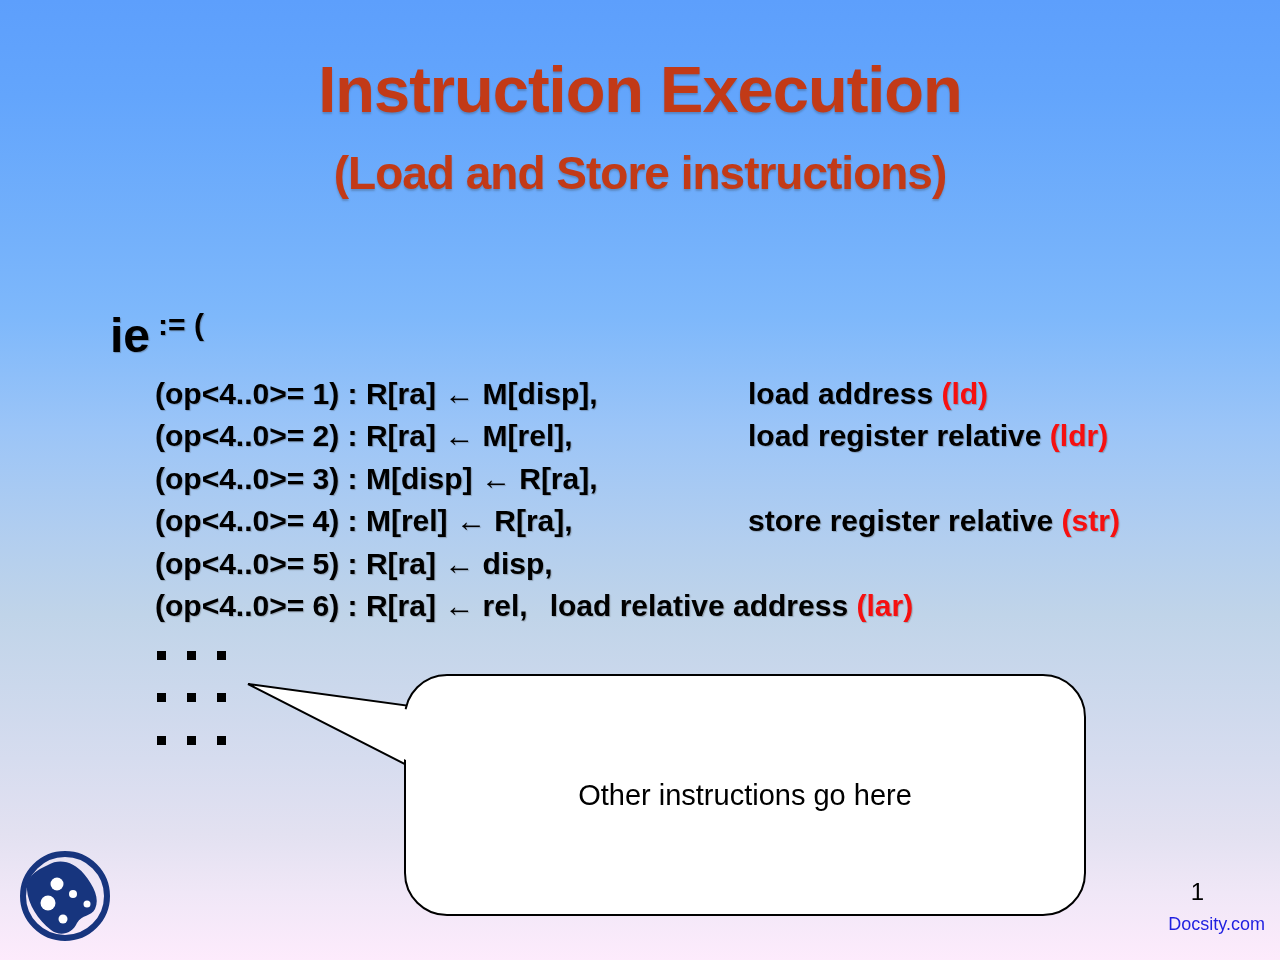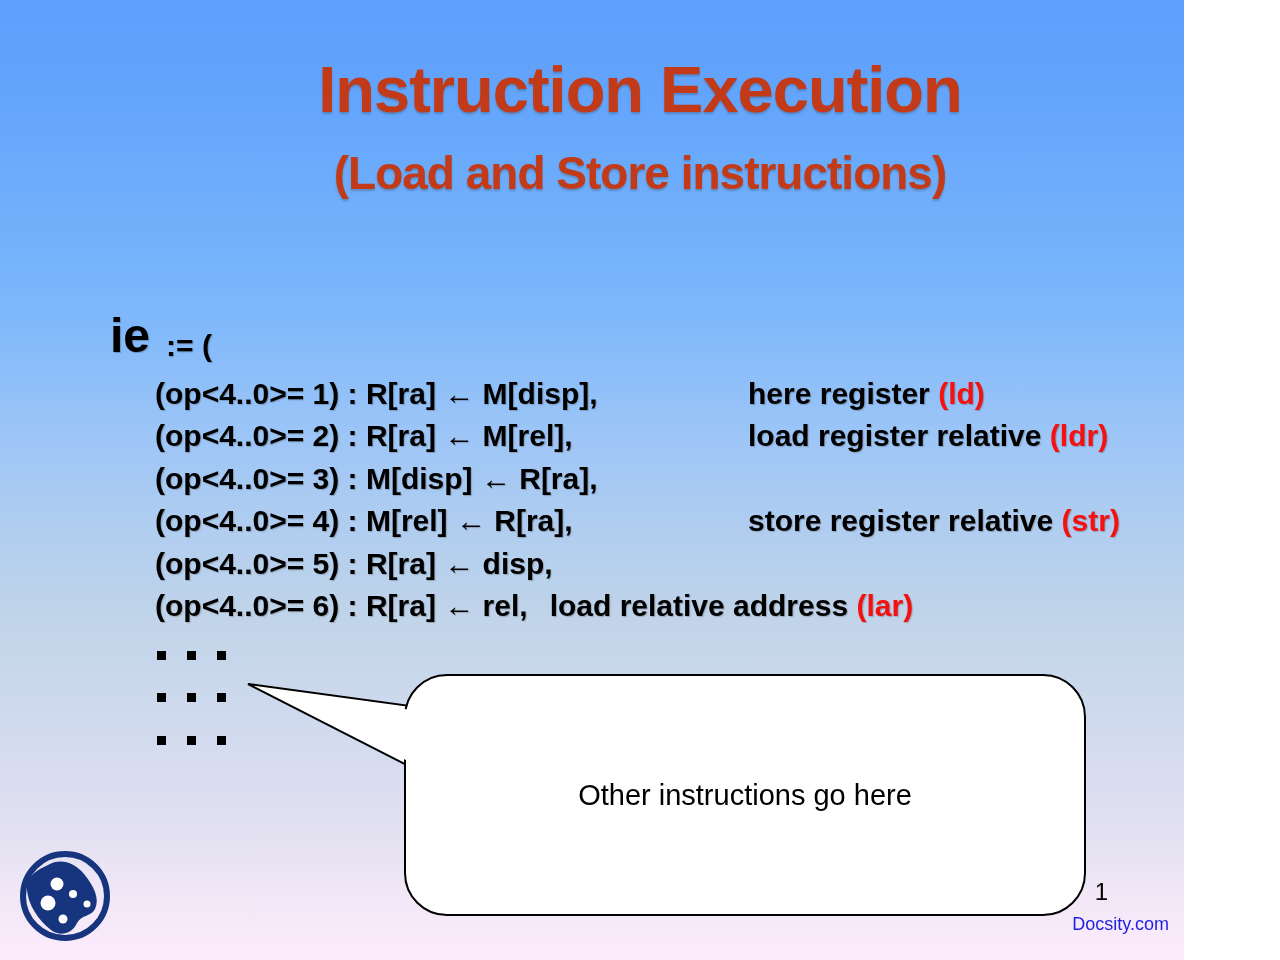--- a/index.html
+++ b/index.html
@@ -1,31 +1,31 @@
 <!DOCTYPE html>
 <html><head>
 <meta charset="utf-8">
 <style>
   * { margin:0; padding:0; box-sizing:border-box; }
   html,body { width:1280px; height:960px; overflow:hidden; }
   .slide {
-    position:relative; width:1184px; height:960px;
+    position:relative; width:1280px; height:960px;
     font-family:"Liberation Sans", sans-serif;
     background:linear-gradient(180deg,
       #5D9FFC 0%, #63A5FC 10%, #74B1FB 25%, #7EB8FB 33%,
       #9CC5F7 45%, #B2CEEF 56%, #C0D4E9 64%, #D6DCEF 79%,
       #E3E1F1 87%, #F0E7F7 93%, #FDEBFC 100%);
   }
   .title-block { position:absolute; top:56px; left:0; width:1280px; text-align:center; color:#C23A17; }
   .title-main  { font-size:65px; font-weight:bold; line-height:1.05; letter-spacing:-1px;
                  text-shadow:0 2px 2px rgba(40,40,40,0.25); }
   .title-sub   { font-size:46px; font-weight:bold; line-height:1.1; margin-top:24px; letter-spacing:-1px;
                  text-shadow:0 2px 2px rgba(40,40,40,0.25); }
 
-  .ie-header { position:absolute; left:110px; top:308px; display:flex; align-items:flex-end; gap:16px; color:#000; }
+  .ie-header { position:absolute; left:110px; top:308px; display:flex; align-items:flex-start; gap:8px; color:#000; }
   .ie-name   { font-size:48px; font-weight:bold; text-shadow:1px 1px 1px rgba(60,60,60,0.35); }
   .ie-assign { font-size:30px; font-weight:bold; text-shadow:1px 1px 1px rgba(60,60,60,0.35); }
 
   .code-lines { position:absolute; left:155px; top:368px; width:1120px; }
   .code-line  { display:flex; align-items:flex-end; height:42.5px; font-size:30px; font-weight:bold; color:#000;
                 white-space:pre; text-shadow:1px 1px 1px rgba(60,60,60,0.3); }
   .code-col   { flex:0 0 593px; }
   .code-line.inline .code-col { flex:0 0 auto; margin-right:22px; }
   .abbr       { color:#F61010; margin-left:0.28em; }
 
@@ -56,21 +56,21 @@
   </div>
 
   <div class="ie-header">
     <span class="ie-name">ie</span>
     <span class="ie-assign">:= (</span>
   </div>
 
   <div class="code-lines">
     <div class="code-line">
       <span class="code-col">(op&lt;4..0&gt;= 1) : R[ra] ← M[disp],</span>
-      <span class="desc-col"><span>here register</span><span class="abbr">(ld)</span></span>
+      <span class="desc-col"><span>load address</span><span class="abbr">(ld)</span></span>
     </div>
     <div class="code-line">
       <span class="code-col">(op&lt;4..0&gt;= 2) : R[ra] ← M[rel],</span>
       <span class="desc-col"><span>load register relative</span><span class="abbr">(ldr)</span></span>
     </div>
     <div class="code-line">
       <span class="code-col">(op&lt;4..0&gt;= 3) : M[disp] ← R[ra],</span>
     </div>
     <div class="code-line">
       <span class="code-col">(op&lt;4..0&gt;= 4) : M[rel] ← R[ra],</span>

